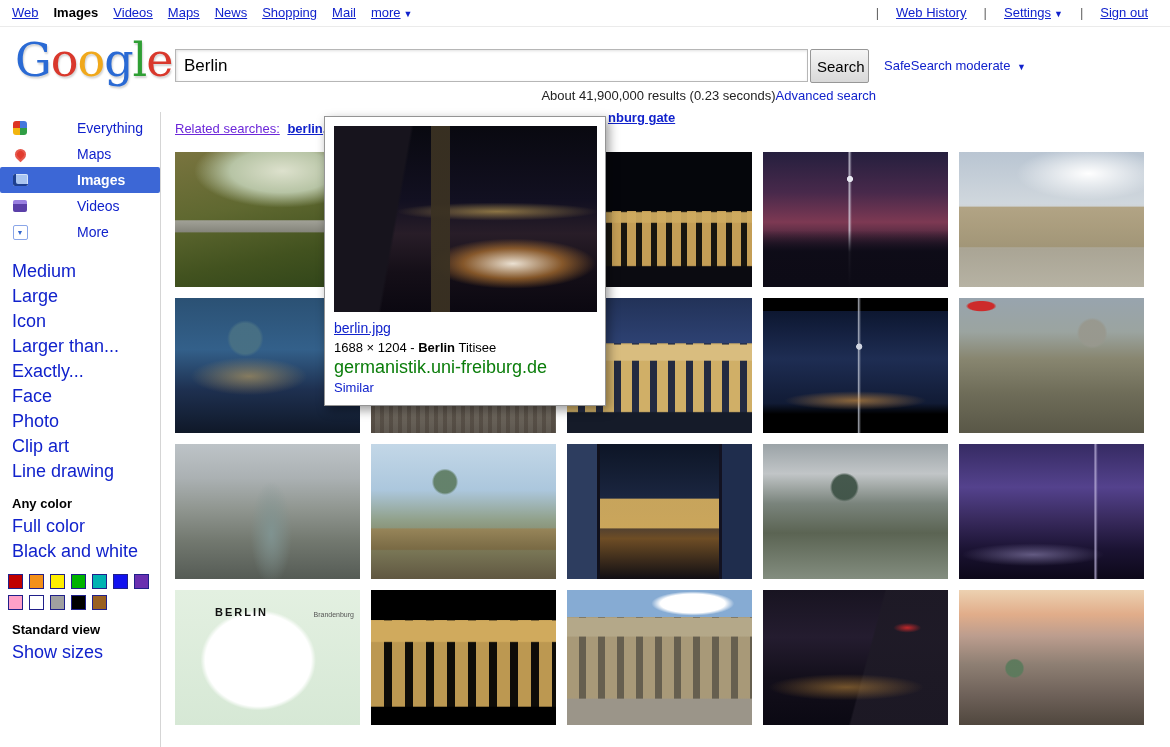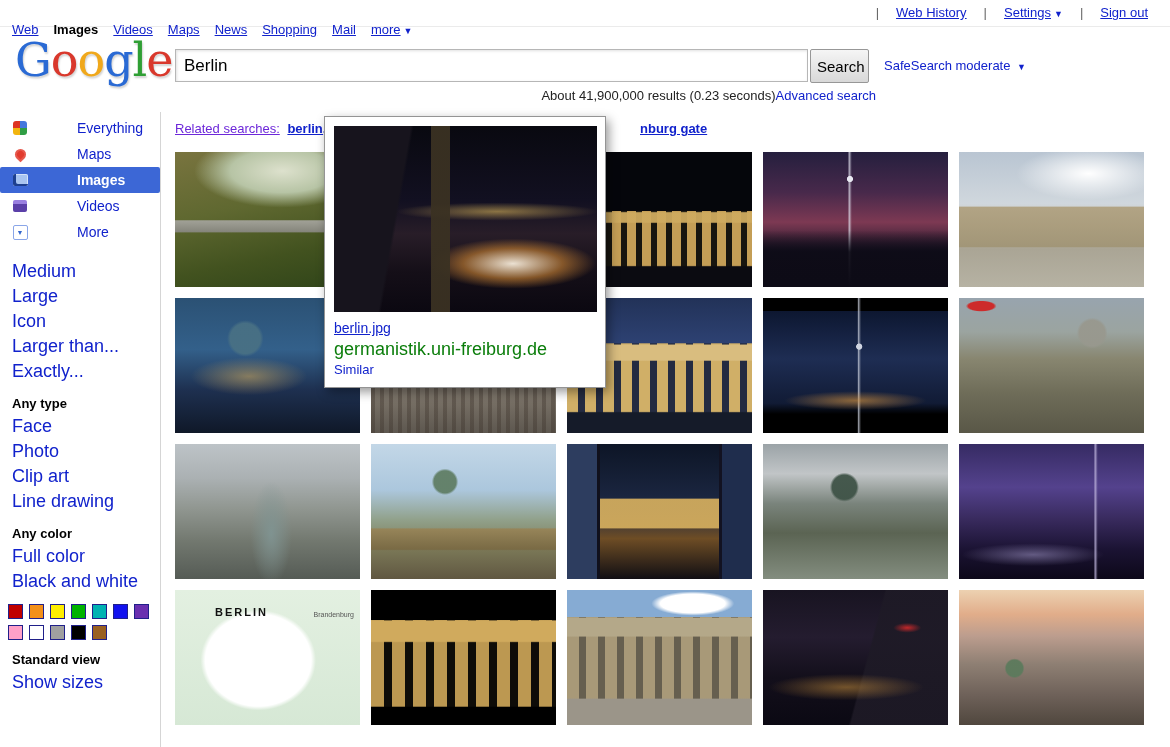--- a/index.html
+++ b/index.html
@@ -6,21 +6,21 @@
   html,body { margin:0; padding:0; }
   body {
     width:1170px; height:747px; position:relative; overflow:hidden;
     background:#fff; font-family:"Liberation Sans", sans-serif; color:#000;
   }
   
   .topbar {
     position:absolute; top:0; left:0; width:1170px; height:27px;
     border-bottom:1px solid #ebebeb; font-size:13px; line-height:26px;
   }
-  .tb-left { position:absolute; left:12px; top:17px; white-space:nowrap; }
+  .tb-left { position:absolute; left:12px; top:0; white-space:nowrap; }
   .tb-right { position:absolute; right:8px; top:0; white-space:nowrap; }
   .tb-link { color:#1122cc; text-decoration:underline; margin-right:15px; cursor:pointer; }
   .tb-active { color:#000; font-weight:bold; text-decoration:none; }
   .tb-right .tb-link { margin:0 14px; }
   .tb-sep { color:#666; margin:0 3px; }
   .arrow { font-size:9px; color:#1122cc; text-decoration:none; display:inline-block; margin-left:3px; }
   
   .logo {
     position:absolute; left:15px; top:33px; font-family:"DejaVu Serif", serif;
     font-size:46px; letter-spacing:-1px; cursor:pointer;
@@ -70,21 +70,21 @@
     display:flex; align-items:center; justify-content:center; }
   .filters { margin-top:14px; }
   .sec-title { font-weight:bold; font-size:13px; color:#000; padding:12px 0 3px 12px; }
   .sec-link { display:block; padding:2px 0 2px 12px; font-size:18px; color:#1122cc; cursor:pointer; }
   .swatches { width:148px; margin:10px 0 0 8px; display:flex; flex-wrap:wrap; gap:6px 6px; }
   .swatch { width:15px; height:15px; border:1px solid #20208a; cursor:pointer; }
   
   .related { position:absolute; left:175px; top:121px; font-size:13px; white-space:nowrap; }
   .related-label { color:#6d28d9;text-decoration:underline; }
   .related-link { color:#1122cc; font-weight:bold; text-decoration:underline; cursor:pointer; margin-left:4px; }
-  .related-tail { position:absolute; left:608px; top:121px; font-size:13px; color:#1122cc; font-weight:bold; text-decoration:underline; cursor:pointer;margin-left:32px; }
+  .related-tail { position:absolute; left:608px; top:110px; font-size:13px; color:#1122cc; font-weight:bold; text-decoration:underline; cursor:pointer; }
   .grid {
     position:absolute; left:175px; top:152px;
     display:grid; grid-template-columns:repeat(5,185px); grid-auto-rows:135px; gap:11px;
   }
   .tile { width:185px; height:135px; position:relative; cursor:pointer; }
   .map-label-main { position:absolute; top:16px; left:40px; font-size:11px; font-weight:bold; letter-spacing:2px; color:#111; }
   .map-label-side { position:absolute; top:21px; right:6px; font-size:7px; color:#555; }
   
   .popup {
     position:absolute; left:324px; top:116px; width:282px; z-index:20;
@@ -143,21 +143,20 @@
         <span class="nav-icon more-icon"></span>
         <span>More</span>
       </div>
     </div>
   <div class="filters" id="filters">
       <span class="sec-link">Medium</span>
       <span class="sec-link">Large</span>
       <span class="sec-link">Icon</span>
       <span class="sec-link">Larger than...</span>
       <span class="sec-link">Exactly...</span>
-      <div class="sec-title">Any type</div>
       <span class="sec-link">Face</span>
       <span class="sec-link">Photo</span>
       <span class="sec-link">Clip art</span>
       <span class="sec-link">Line drawing</span>
       <div class="sec-title">Any color</div>
       <span class="sec-link">Full color</span>
       <span class="sec-link">Black and white</span>
     </div>
   <div class="swatches" id="swatches">
       <div class="swatch" style="background: rgb(192, 0, 0);"></div>
@@ -207,15 +206,18 @@
     </div>
     <div class="tile" style="background: linear-gradient(rgba(0, 0, 0, 0) 86%, rgb(0, 0, 0) 87%), linear-gradient(rgb(0, 0, 0) 0%, rgb(0, 0, 0) 22%, rgba(0, 0, 0, 0) 22%), linear-gradient(rgba(0, 0, 0, 0) 22%, rgb(208, 170, 93) 23%, rgb(208, 170, 93) 38%, rgba(0, 0, 0, 0) 39%), repeating-linear-gradient(90deg, rgb(188, 152, 81) 0px, rgb(188, 152, 81) 13px, rgb(14, 12, 8) 13px, rgb(14, 12, 8) 21px), linear-gradient(rgb(7, 6, 5), rgb(7, 6, 5));"></div>
     <div class="tile" style="background: linear-gradient(rgba(0, 0, 0, 0) 80%, rgb(155, 149, 137) 81%), radial-gradient(35% 14% at 68% 10%, rgb(255, 255, 255) 0%, rgb(255, 255, 255) 50%, rgba(0, 0, 0, 0) 64%), linear-gradient(rgb(134, 171, 211) 0%, rgb(134, 171, 211) 20%, rgba(0, 0, 0, 0) 20%), linear-gradient(rgba(0, 0, 0, 0) 20%, rgb(180, 168, 137) 21%, rgb(180, 168, 137) 34%, rgba(0, 0, 0, 0) 35%), repeating-linear-gradient(90deg, rgb(168, 153, 120) 0px, rgb(168, 153, 120) 12px, rgb(102, 95, 79) 12px, rgb(102, 95, 79) 19px), linear-gradient(rgb(144, 177, 209), rgb(128, 157, 189));"></div>
     <div class="tile" style="background: radial-gradient(20px 7px at 78% 28%, rgba(222, 42, 42, 0.85), rgba(0, 0, 0, 0) 70%), radial-gradient(60% 14% at 45% 72%, rgba(212, 152, 62, 0.5), rgba(0, 0, 0, 0) 70%), linear-gradient(105deg, rgba(0, 0, 0, 0) 55%, rgba(30, 26, 38, 0.9) 56%), linear-gradient(rgb(24, 20, 33) 0%, rgb(36, 28, 47) 35%, rgb(19, 15, 27) 65%, rgb(11, 9, 19) 100%);"></div>
     <div class="tile" style="background: radial-gradient(15px at 30% 58%, rgba(92, 122, 92, 0.95) 0%, rgba(92, 122, 92, 0.95) 55%, rgba(0, 0, 0, 0) 66%), linear-gradient(rgb(237, 209, 177) 0%, rgb(225, 173, 138) 18%, rgb(188, 157, 142) 34%, rgb(142, 127, 115) 55%, rgb(110, 97, 89) 78%, rgb(80, 71, 62) 100%);"></div>
   </div>
 
 <div class="popup">
   <div class="popup-img" id="popup-img" style="background: linear-gradient(100deg, rgb(23, 20, 29) 0%, rgb(23, 20, 29) 26%, rgba(0, 0, 0, 0) 27%), radial-gradient(22px 6px at 15% 40%, rgba(225, 45, 45, 0.95), rgba(0, 0, 0, 0) 70%), radial-gradient(30px 5px at 13% 54%, rgba(242, 204, 88, 0.8), rgba(0, 0, 0, 0) 70%), linear-gradient(90deg, rgba(0, 0, 0, 0) 37%, rgba(58, 49, 34, 0.95) 37%, rgba(58, 49, 34, 0.95) 44%, rgba(0, 0, 0, 0) 44%), radial-gradient(42% 18% at 68% 74%, rgba(246, 236, 220, 0.95) 0%, rgba(205, 133, 52, 0.6) 45%, rgba(0, 0, 0, 0) 75%), radial-gradient(55% 7% at 62% 46%, rgba(232, 193, 94, 0.55), rgba(0, 0, 0, 0) 70%), linear-gradient(rgb(9, 9, 16) 0%, rgb(18, 16, 33) 40%, rgb(40, 29, 40) 58%, rgb(21, 15, 24) 78%, rgb(11, 8, 17) 100%);"></div>
   <span class="popup-filename">berlin.jpg</span>
+  <div class="popup-meta">
+    <span>1688 × 1204 - </span><b>Berlin</b><span> Titisee</span>
+  </div>
   <div class="popup-domain">germanistik.uni-freiburg.de</div>
   <span class="popup-similar">Similar</span>
 </div>
 
 </body></html>

